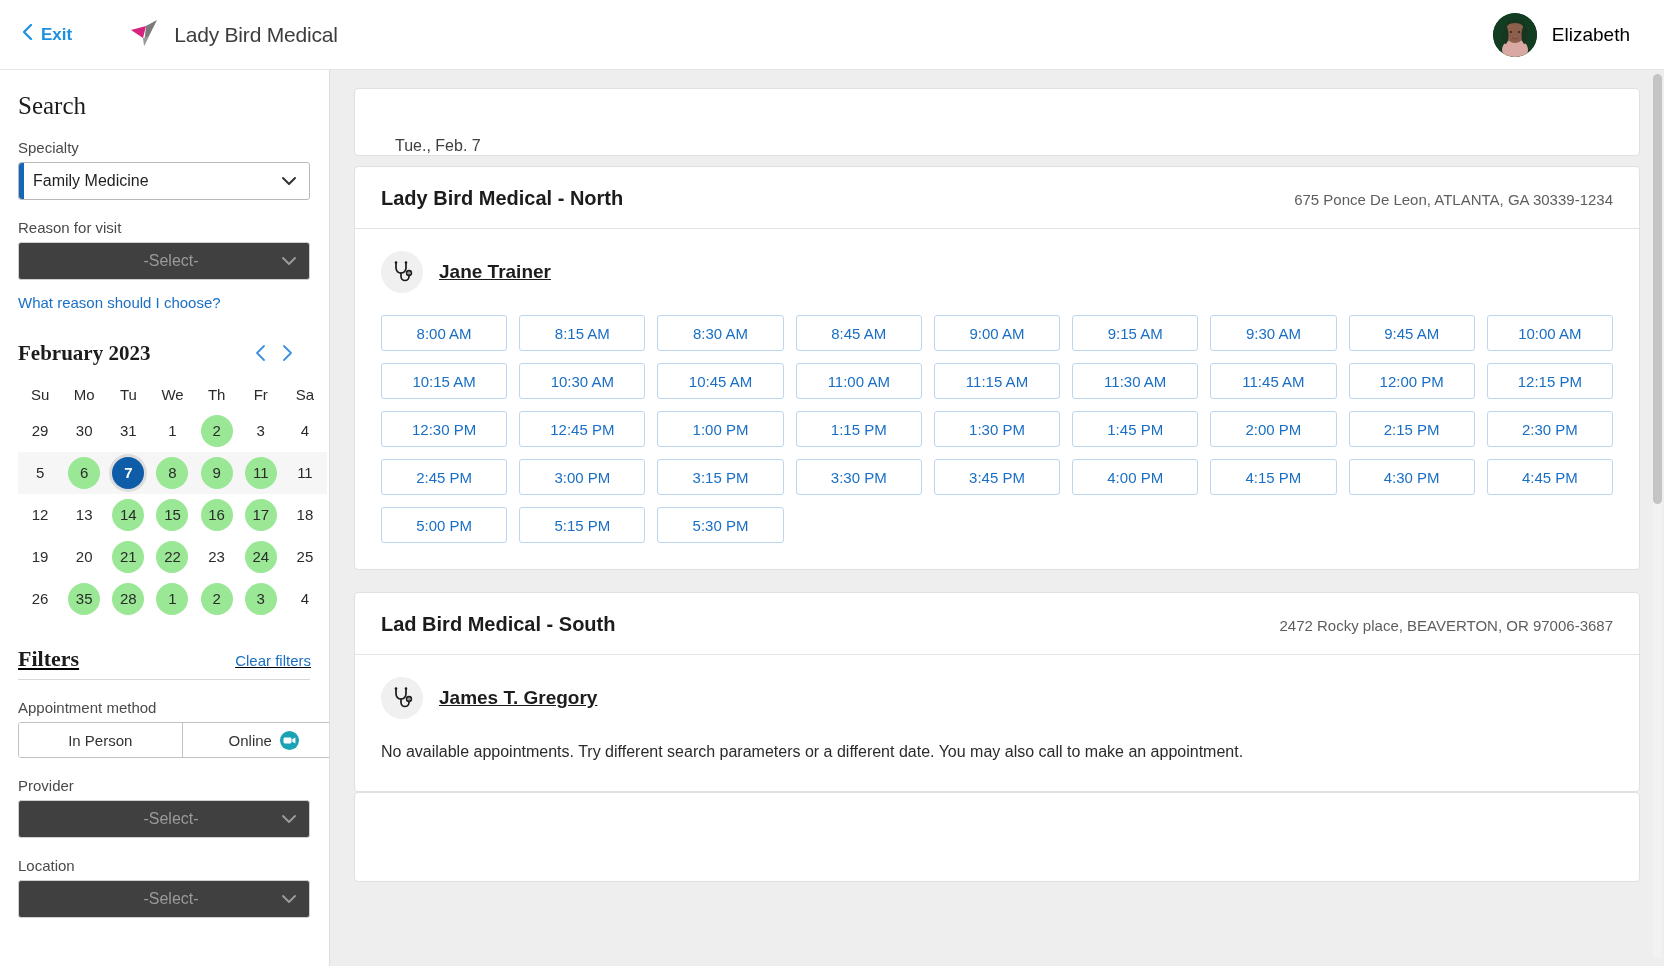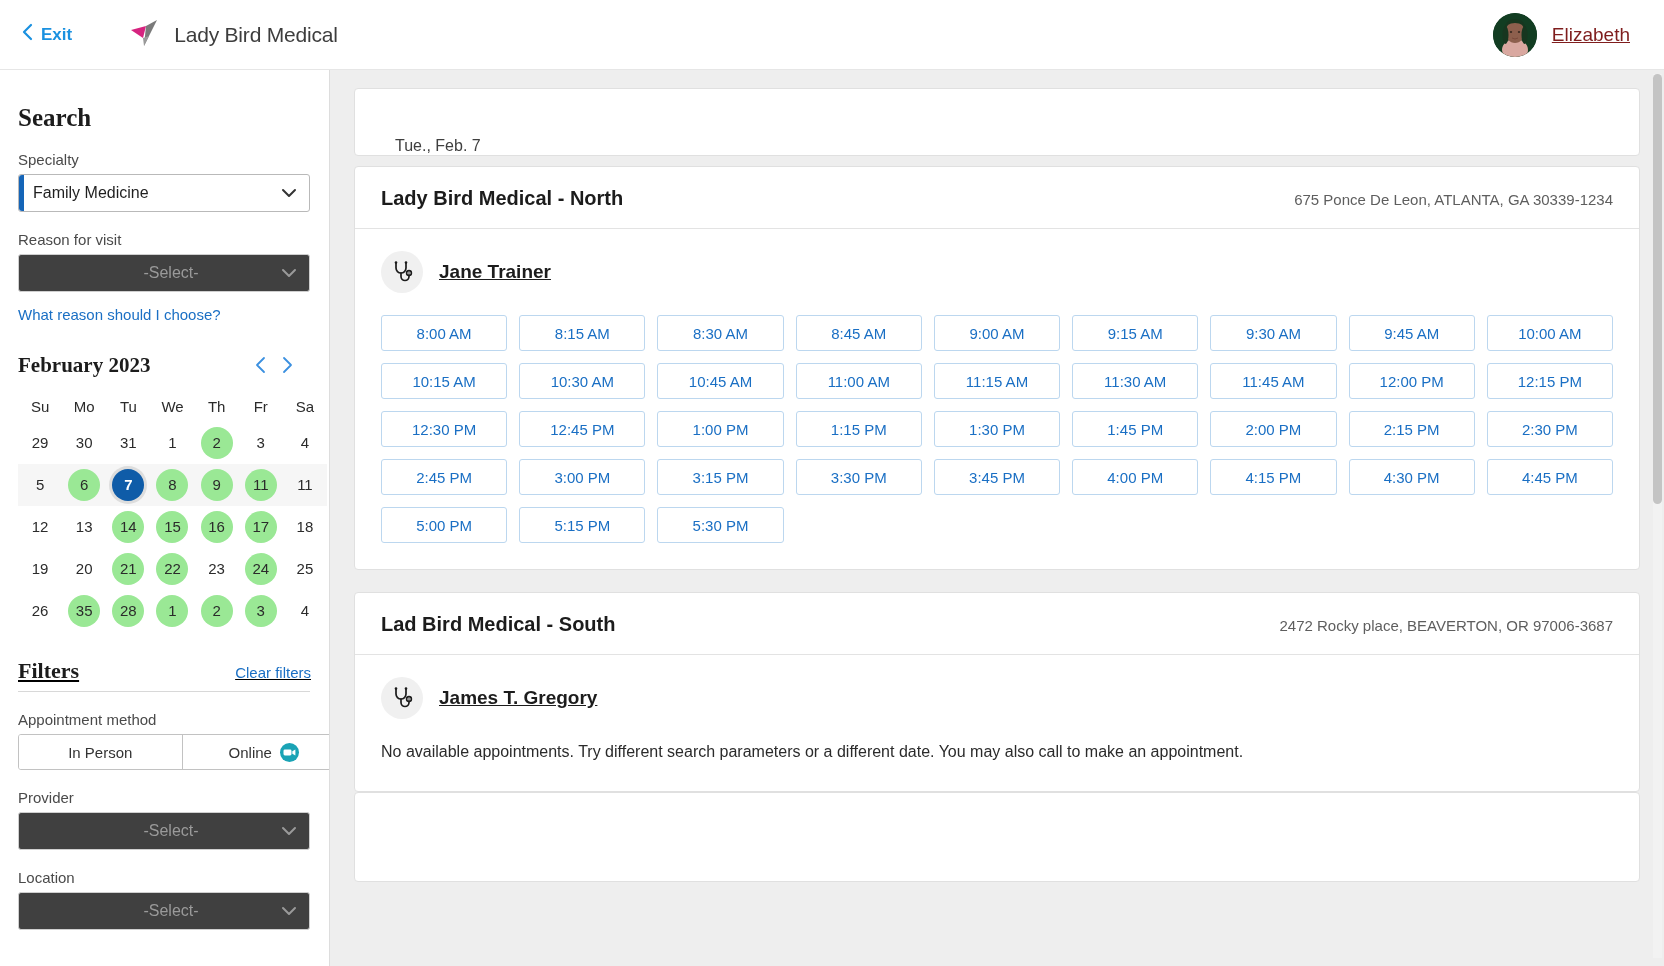--- a/index.html
+++ b/index.html
@@ -37,42 +37,42 @@
   .user-block {
     margin-left: auto; margin-right: 34px;
     display: flex; align-items: center; gap: 15px;
   }
   .avatar {
     width: 44px; height: 44px; border-radius: 50%;
     overflow: hidden; flex: none;
     background: #0f3b22;
     position: relative;
   }
-  .user-name { font-size: 19px; color: #7f1d1d; text-decoration: underline; }
+  .user-name { font-size: 19px; color: #000000; }
 
   
   .body-wrap {
     display: flex;
     height: 896px; width: 100%;
     background: #eeeeee;
   }
 
   
   .sidebar {
     width: 330px; flex: none;
     background: #ffffff;
     border-right: 1px solid #dddddd;
     padding: 0 18px;
     overflow: hidden;
     position: relative;
   }
   .sec-title {
     font-family: "Liberation Serif", serif;
-    font-size: 25px; font-weight: bold; color: #1c1c1c;
-    margin-top: 34px;
+    font-size: 25px; font-weight: normal; color: #1c1c1c;
+    margin-top: 22px;
   }
   .field-label {
     font-size: 15px; color: #4a4a4a;
     margin-top: 19px; margin-bottom: 6px;
   }
   .select {
     position: relative;
     height: 38px; width: 292px;
     border: 1px solid #b9b9b9; border-radius: 3px;
     display: flex; align-items: center;

